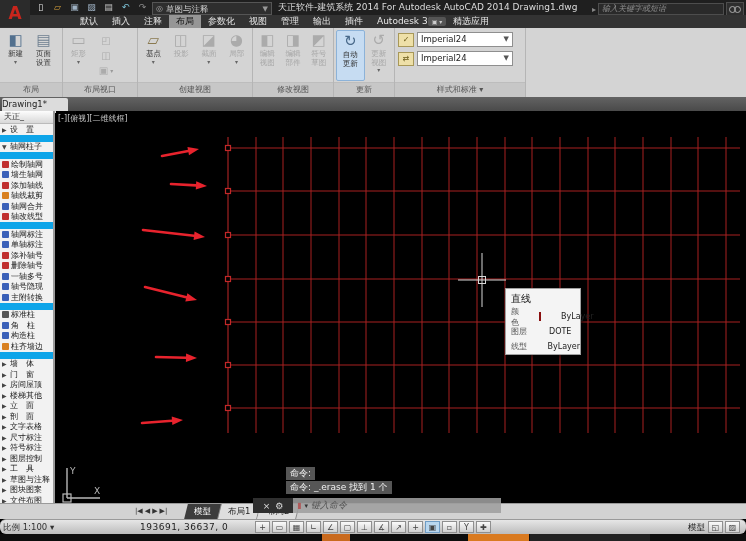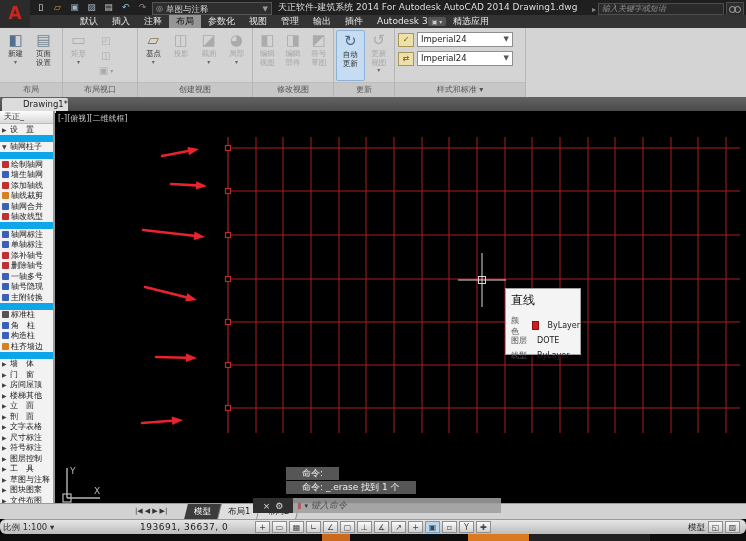--- a/index.html
+++ b/index.html
@@ -48,41 +48,41 @@
   .sbtn{width:26px;height:12px;display:flex;align-items:center;gap:2px;justify-content:center;color:#ababab;font-size:10px;}
   .combo-area{display:flex;flex-direction:column;gap:4px;padding:4px 3px;}
   .combo-row{display:flex;align-items:center;gap:3px;}
   .cicon{width:14px;height:12px;background:#eee0a8;border:1px solid #a89858;font-size:8px;line-height:12px;text-align:center;color:#6a5a18;}
   .cfield{width:88px;height:13px;background:#fff;border:1px solid #8f8f8f;font-size:8.5px;line-height:13px;
           padding:0 3px;color:#222;display:flex;align-items:center;}
   .cfield .caret{margin-left:auto;color:#555;font-size:7px;}
   
   #filetabrow{position:absolute;left:0;top:97px;width:746px;height:14px;background:linear-gradient(#636363,#4a4a4a);}
   #filetab{position:absolute;left:2px;top:1px;width:66px;height:15px;background:#dcdcdc;color:#222;
-           font-size:8.5px;line-height:13px;text-align:right;border-radius:2px 2px 0 0;}
+           font-size:8.5px;line-height:13px;text-align:left;border-radius:2px 2px 0 0;}
   
   #palette{position:absolute;left:0;top:111px;width:55px;height:408px;background:#f2f2f2;border-right:2px solid #9a9a9a;box-sizing:border-box;}
   #palette-header{height:12px;background:linear-gradient(#fdfdfd,#d8d8d8);border-bottom:1px solid #bbb;
                   color:#333;font-size:8px;line-height:12px;padding-left:4px;}
   .prow{height:10.5px;display:flex;align-items:center;gap:2px;padding-left:2px;color:#1a1a1a;font-size:8px;white-space:nowrap;}
   .prow .tri{font-size:6px;color:#444;width:6px;}
   .prow .pico{width:7px;height:7px;flex:none;border-radius:1px;}
   .prow.sep{border-bottom:7px solid #0ea5e9;}
   
   #canvas{position:absolute;left:56px;top:111px;width:690px;height:392px;background:#000;}
   #vplabel{position:absolute;left:2px;top:2px;color:#c8c8c8;font-size:8px;}
   
   #tooltip{position:absolute;left:505px;top:288px;width:76px;height:67px;background:#f4f4f4;border:1px solid #a0a0a0;
            box-shadow:2px 2px 3px rgba(0,0,0,.5);z-index:30;font-size:8px;color:#222;padding:3px 0 0 5px;box-sizing:border-box;}
-  #tooltip .ttitle{font-size:12px;color:#111;margin-bottom:9px;}
-  .trow{display:flex;align-items:center;gap:8px;height:15px;}
+  #tooltip .ttitle{font-size:10px;color:#111;margin-bottom:3px;}
+  .trow{display:flex;align-items:center;gap:20px;height:15px;}
   .trow .tlab{color:#555;width:18px;}
   .swatch{width:7px;height:7px;background:#cf1d1d;border:1px solid #8a1010;}
   
-  .cmdline{position:absolute;left:286px;color:#f2f2f2;font-size:9px;line-height:13px;padding:0 16px;z-index:40;
+  .cmdline{position:absolute;left:286px;color:#f2f2f2;font-size:9px;line-height:13px;padding:0 4px;z-index:40;
            background:rgba(115,115,115,.75);white-space:nowrap;}
   #cmdbar{position:absolute;left:253px;top:498px;width:248px;height:15px;display:flex;z-index:45;}
   #cmdbar .grip{width:40px;background:#2f2f2f;color:#ddd;display:flex;align-items:center;justify-content:center;gap:5px;font-size:9px;}
   #cmdbar .field{flex:1;background:rgba(158,158,158,.88);display:flex;align-items:center;gap:3px;padding:0 4px;
                  font-size:9px;color:#4a4a4a;}
   #cmdbar .field .ph{font-style:italic;color:#555;}
   #cmdbar .field .mk{color:#b05a5a;font-size:8px;}
   #cmdbar .field .caret{color:#333;font-size:7px;}
   
   #laytabs{position:absolute;left:0;top:503px;width:746px;height:16px;background:#d2d2d2;border-top:1px solid #9a9a9a;box-sizing:border-box;}

